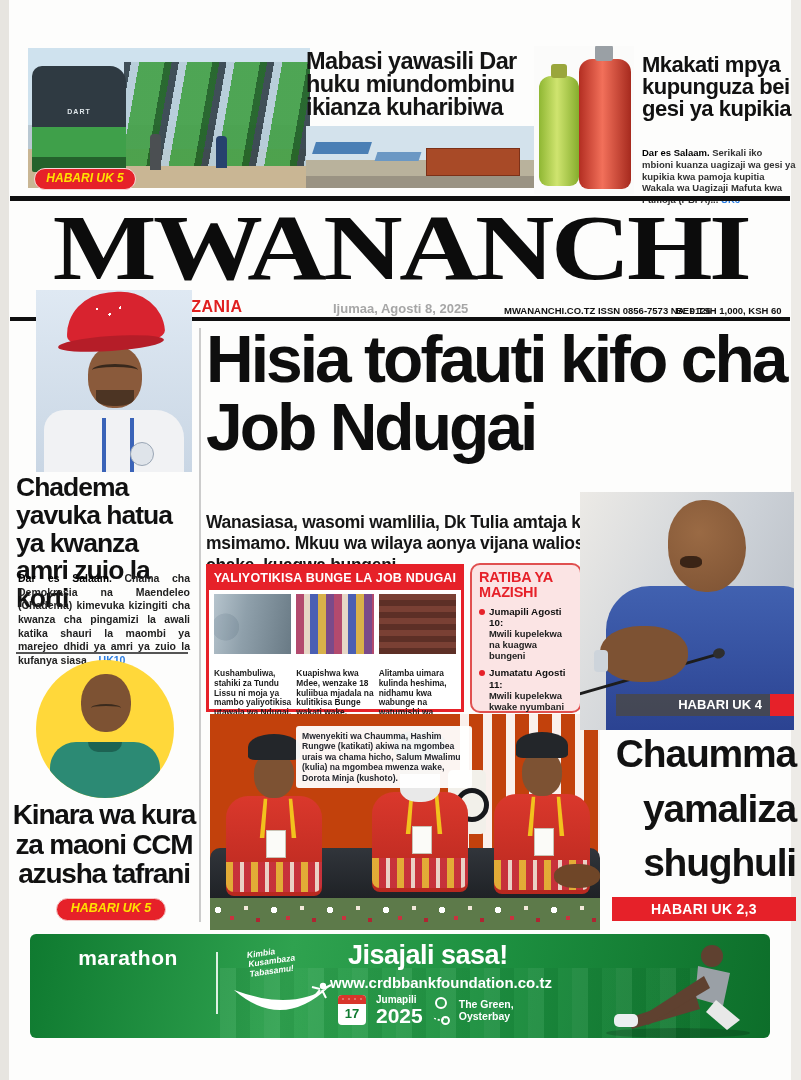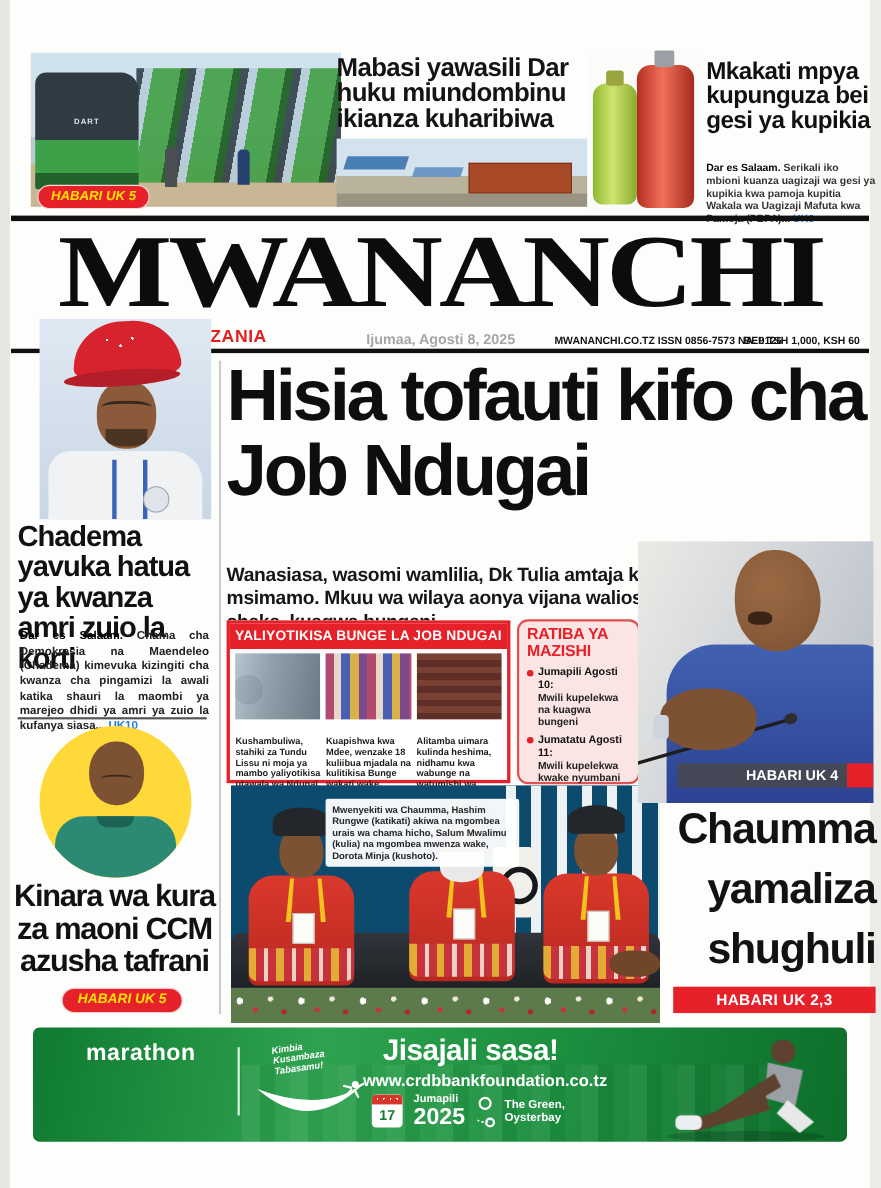--- a/index.html
+++ b/index.html
@@ -93,21 +93,21 @@
   .mp3{background:repeating-linear-gradient(180deg,#7a4034 0 6px,#5d2f26 6px 12px);}
   .bunge-cap{font-weight:700;font-size:8.4px;line-height:1.16;color:#1c1c1c;padding-top:15px;}
   
   #ratiba{left:470px;top:563px;width:112px;height:150px;background:#fbe4e4;border:2.5px solid #e05050;border-radius:10px;box-sizing:border-box;padding:5px 7px;}
   #ratiba-title{color:#e62129;font-weight:800;font-size:14.5px;line-height:1.02;letter-spacing:-.2px;}
   .ratiba-item{position:relative;margin-top:6px;padding-left:10px;}
   .ratiba-item:before{content:"";position:absolute;left:0;top:3px;width:6px;height:6px;border-radius:50%;background:#e62129;}
   .ratiba-day{font-weight:800;font-size:9.8px;color:#111;line-height:1.15;}
   .ratiba-text{font-weight:700;font-size:9.4px;line-height:1.18;color:#222;}
   
-  #chaumma-photo{left:210px;top:714px;width:390px;height:216px;background:#0c4a6e;}
+  #chaumma-photo{left:210px;top:714px;width:390px;height:216px;background:#c2410c;}
   #cp-stripes{position:absolute;right:0;top:0;width:140px;height:168px;
      background:repeating-linear-gradient(90deg,rgba(255,255,255,.92) 0 9px,transparent 9px 23px);}
   #cp-emblem{position:absolute;left:238px;top:56px;width:38px;height:64px;background:#f2f0ea;border-radius:5px;}
   #cp-emblem:before{content:"";position:absolute;left:7px;top:18px;width:24px;height:24px;border:5px solid #17181c;border-radius:50%;}
   #cp-chairs{position:absolute;left:0;right:0;bottom:30px;height:52px;background:linear-gradient(#31353b,#1e2125);border-radius:10px 10px 0 0;}
   #cp-flowers{position:absolute;left:0;right:0;bottom:0;height:32px;
      background-image:radial-gradient(circle 5px at 8px 12px,#fff 60%,transparent 61%),
        radial-gradient(circle 4px at 22px 20px,#c8333f 60%,transparent 61%),
        radial-gradient(circle 4px at 36px 10px,#f2e9db 60%,transparent 61%),
        radial-gradient(circle 4px at 48px 22px,#b02532 60%,transparent 61%);

